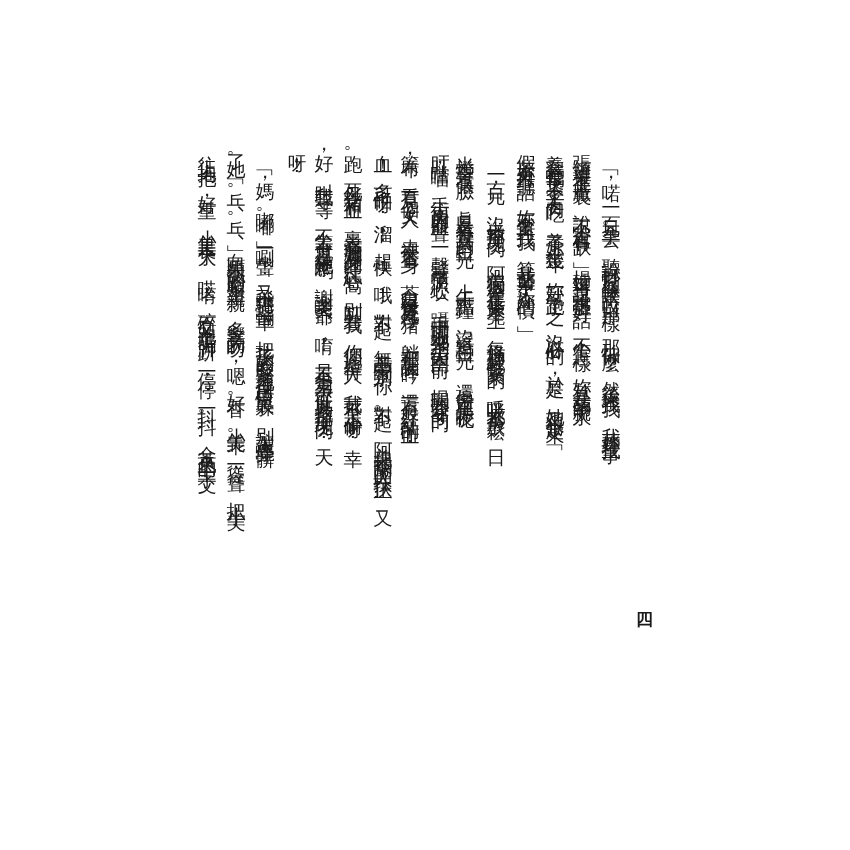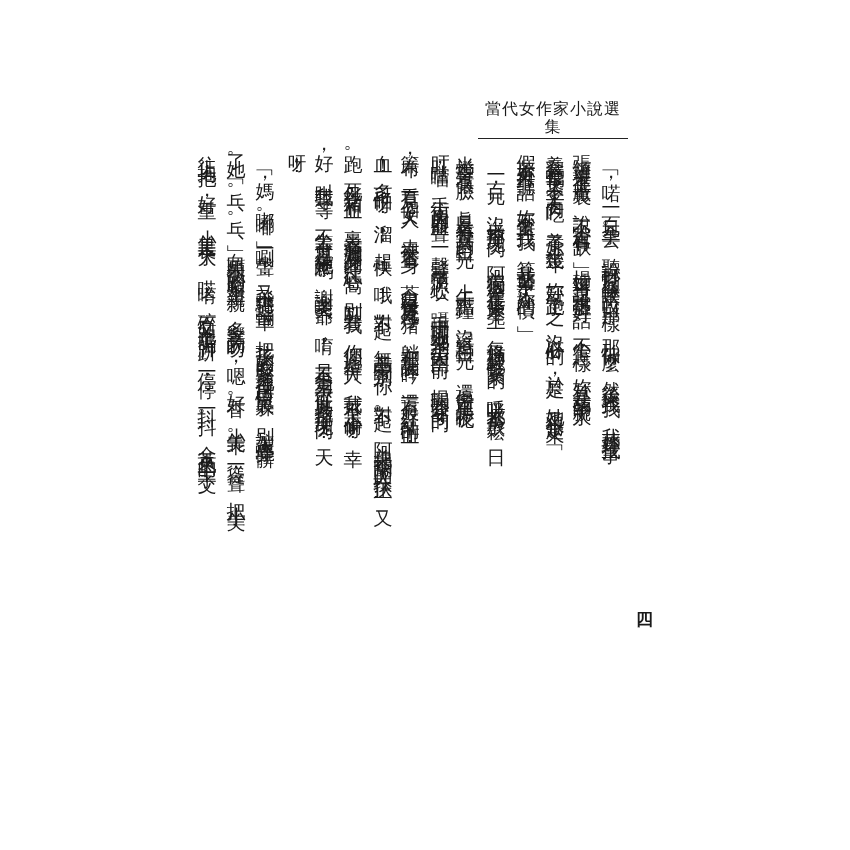--- a/index.html
+++ b/index.html
@@ -23,21 +23,20 @@
     position: absolute; top: 140px; width: 24px;
     writing-mode: vertical-rl; text-orientation: upright;
     font-size: 19px; line-height: 24px; letter-spacing: 4.5px;
     white-space: nowrap;
   }
 </style>
 </head>
 <body>
 
 <div class="page">
-  <div class="running-head">當代女作家小說選集</div>
   <div class="folio">四</div>
 
   <div class="col" style="left: 600px; top: 164px;">「喏，一百元拿去。聽說打胎只像蚊子咬一口那樣，那怕什麼？然後來找我，我替妳找事，</div>
   <div class="col" style="left: 571px; top: 140px;">張領班還在工廠裏，說不定會有缺，」楊嫂可說是說盡了好話，不管怎樣，妳算是我的親人了。</div>
   <div class="col" style="left: 544px; top: 140px;">養鷄養鴨長大了宰了有肉吃，養了妳十幾年，妳就一跑了之，沒心肝的。於是，她又狠起來：「</div>
   <div class="col" style="left: 515px; top: 140px;">假若妳再不聽話，妳不要再找我，算我前輩子欠了妳的債。」</div>
   <div class="col" style="left: 485px; top: 164px;">一百元，沒去掉那塊肉。阿美獨個坐在長條木凳上，每條神經都緊緊的，呼吸都不放鬆。日</div>
   <div class="col" style="left: 454px; top: 140px;">光燈青着一張臉，眞是名符其實的「日光」，上午十點鐘，沒這點「日光」，還停留在黑夜呢。</div>
   <div class="col" style="left: 429px; top: 140px;">叮叮噹噹，手術房的器皿聲，一聲聲敲痛了心坎。躡手躡脚地來到手術室門前，揭開髒兮兮的門</div>
   <div class="col" style="left: 399px; top: 140px;">簾布，看見一個女人，赤裸着下身，蒼白得像隻死母猪，躺在那裏呻吟。還有一盤紅紅的血！</div>

